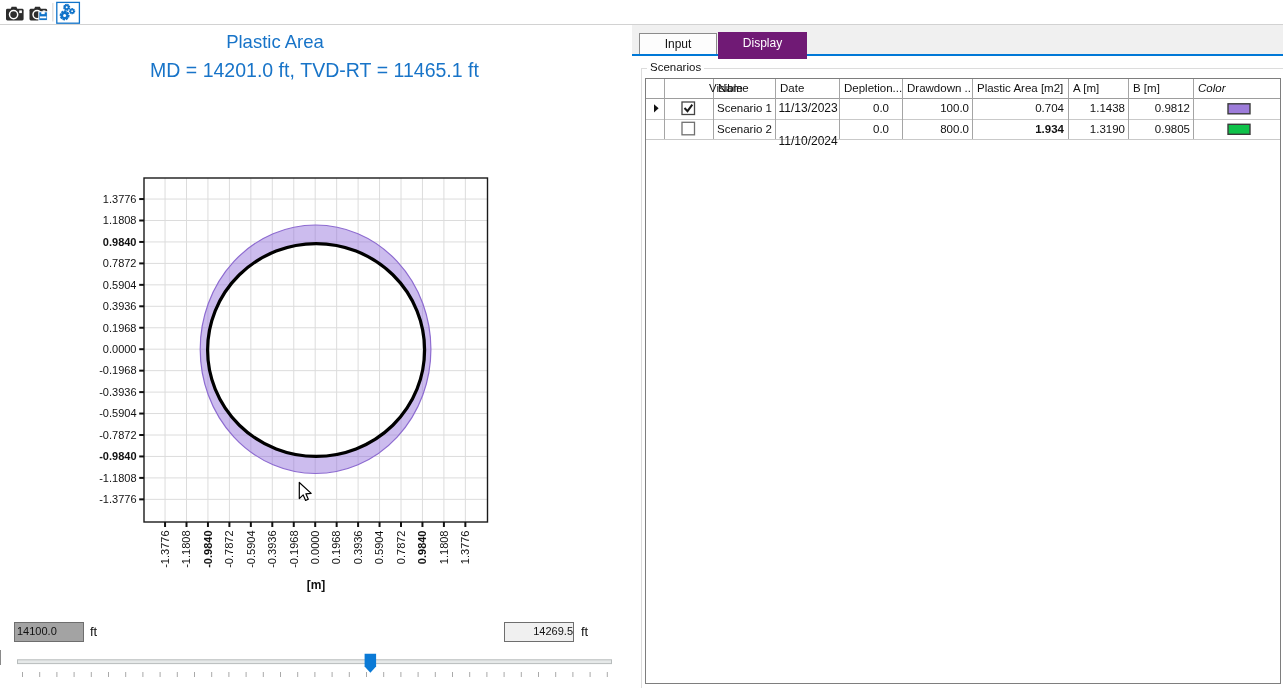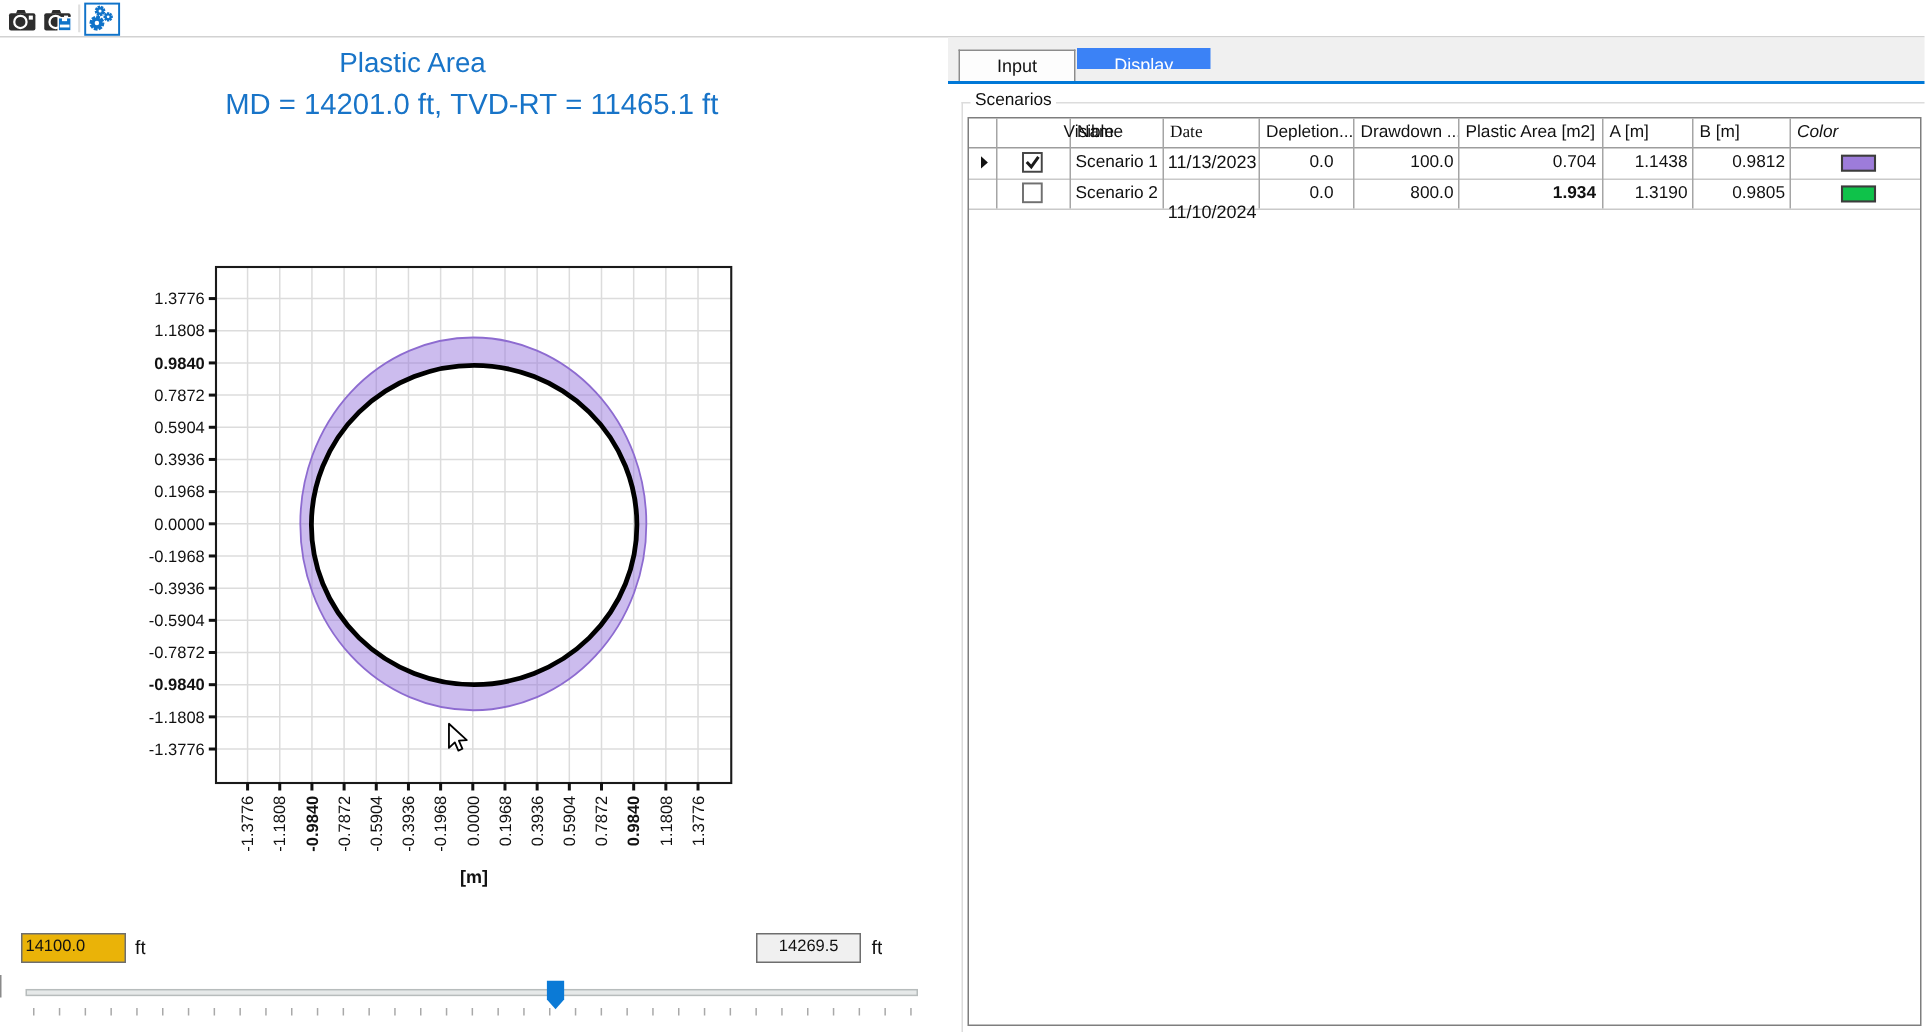--- a/index.html
+++ b/index.html
@@ -51,50 +51,50 @@
     <line x1="71.89" y1="10.99" x2="69.91" y2="9.01" stroke="#1073c9" stroke-width="1.58"></line>
     <line x1="72.1" y1="10.9" x2="72.1" y2="8.1" stroke="#1073c9" stroke-width="1.58"></line>
     <line x1="72.31" y1="10.99" x2="74.29" y2="9.01" stroke="#1073c9" stroke-width="1.58"></line>
     <circle cx="72.1" cy="11.2" r="2.1" fill="#1073c9"></circle>
     <circle cx="72.1" cy="11.2" r="0.9" fill="#fff"></circle>
   </svg>
 
 <div class="abs" style="left:0;top:31px;width:550px;text-align:center;font-size:18.5px;color:#1874c8">Plastic Area</div>
 <div class="abs" style="left:0;top:59px;width:629px;text-align:center;font-size:19.5px;color:#1874c8">MD&nbsp;=&nbsp;14201.0&nbsp;ft,&nbsp;TVD-RT&nbsp;=&nbsp;11465.1&nbsp;ft</div>
 
-<div class="abs" style="left:14px;top:622px;width:70px;height:19.5px;background:#eab308;border:1.6px solid #6e6e6e;font-size:11px;color:#111;line-height:16.5px;padding-left:2px">14100.0</div>
+<div class="abs" style="left:14px;top:622px;width:70px;height:19.5px;background:#a3a3a3;border:1.6px solid #6e6e6e;font-size:11px;color:#111;line-height:16.5px;padding-left:2px">14100.0</div>
 <div class="abs" style="left:90px;top:624px;font-size:13px;color:#111">ft</div>
-<div class="abs" style="left:504px;top:622px;width:70px;height:19.5px;background:#f0f0f0;border:1.6px solid #6e6e6e;font-size:11px;color:#111;line-height:16.5px;text-align:right;padding-right:14px">14269.5</div>
+<div class="abs" style="left:504px;top:622px;width:70px;height:19.5px;background:#f0f0f0;border:1.6px solid #6e6e6e;font-size:11px;color:#111;line-height:16.5px;text-align:right;padding-right:0">14269.5</div>
 <div class="abs" style="left:581px;top:624px;font-size:13px;color:#111">ft</div>
 <div class="abs" style="left:0;top:650px;width:1px;height:15px;background:#8a8a8a"></div>
 
 <div class="abs" style="left:632px;top:25px;width:651px;height:29px;background:#f0f0f0"></div>
 <div class="abs" style="left:632px;top:54px;width:651px;height:2px;background:#0078d7"></div>
 <div class="abs" style="left:639px;top:33px;width:78px;height:21px;background:#fdfdfd;border:1px solid #8c8c8c;border-bottom:none;text-align:center;font-size:12px;color:#111;line-height:20px">Input</div>
-<div class="abs" style="left:718px;top:32px;width:89px;height:14px;background:#3b82f6;text-align:center;font-size:12px;color:#fff;line-height:22px">Display</div>
+<div class="abs" style="left:718px;top:32px;width:89px;height:27px;background:#701a75;text-align:center;font-size:12px;color:#fff;line-height:22px">Display</div>
 
 <div class="abs" style="left:641px;top:68px;width:642px;height:620px;border:1px solid #dcdcdc;border-right:none;border-bottom:none"></div>
 <div class="abs" style="left:647px;top:61px;background:#fff;padding:0 3px;font-size:11.5px;color:#111">Scenarios</div>
 
 <div class="abs" style="left:645px;top:78px;width:636px;height:606px;border:1px solid #7e7e7e;background:#fff"></div>
 <div class="abs" style="left:646px;top:98px;width:634px;height:1px;background:#9d9d9d"></div>
 <div class="abs" style="left:646px;top:118.5px;width:634px;height:1px;background:#c9c9c9"></div>
 <div class="abs" style="left:646px;top:138.5px;width:634px;height:1px;background:#c9c9c9"></div>
 <div class="abs" style="left:664px;top:79px;width:1px;height:59.5px;background:#a5a5a5"></div>
 <div class="abs" style="left:713px;top:79px;width:1px;height:59.5px;background:#a5a5a5"></div>
 <div class="abs" style="left:775px;top:79px;width:1px;height:59.5px;background:#a5a5a5"></div>
 <div class="abs" style="left:839px;top:79px;width:1px;height:59.5px;background:#a5a5a5"></div>
 <div class="abs" style="left:902px;top:79px;width:1px;height:59.5px;background:#a5a5a5"></div>
 <div class="abs" style="left:972px;top:79px;width:1px;height:59.5px;background:#a5a5a5"></div>
 <div class="abs" style="left:1068px;top:79px;width:1px;height:59.5px;background:#a5a5a5"></div>
 <div class="abs" style="left:1128px;top:79px;width:1px;height:59.5px;background:#a5a5a5"></div>
 <div class="abs" style="left:1193px;top:79px;width:1px;height:59.5px;background:#a5a5a5"></div>
 <div class="abs" style="left:665px;top:79px;width:48px;height:19px;line-height:19px;font-size:11.5px;color:#111;padding-left:4px;margin-left:40px;">Visible</div>
 <div class="abs" style="left:714px;top:79px;width:61px;height:19px;line-height:19px;font-size:11.5px;color:#111;padding-left:4px;">Name</div>
-<div class="abs" style="left:776px;top:79px;width:63px;height:19px;line-height:19px;font-size:11.5px;color:#111;padding-left:4px;font-family:Liberation Serif, serif;">Date</div>
+<div class="abs" style="left:776px;top:79px;width:63px;height:19px;line-height:19px;font-size:11.5px;color:#111;padding-left:4px;">Date</div>
 <div class="abs" style="left:840px;top:79px;width:62px;height:19px;line-height:19px;font-size:11.5px;color:#111;padding-left:4px;">Depletion...</div>
 <div class="abs" style="left:903px;top:79px;width:69px;height:19px;line-height:19px;font-size:11.5px;color:#111;padding-left:4px;">Drawdown ...</div>
 <div class="abs" style="left:973px;top:79px;width:95px;height:19px;line-height:19px;font-size:11.5px;color:#111;padding-left:4px;">Plastic Area [m2]</div>
 <div class="abs" style="left:1069px;top:79px;width:59px;height:19px;line-height:19px;font-size:11.5px;color:#111;padding-left:4px;">A [m]</div>
 <div class="abs" style="left:1129px;top:79px;width:64px;height:19px;line-height:19px;font-size:11.5px;color:#111;padding-left:4px;">B [m]</div>
 <div class="abs" style="left:1194px;top:79px;width:87px;height:19px;line-height:19px;font-size:11.5px;color:#111;padding-left:4px;font-style:italic;">Color</div>
 <div class="abs" style="left:714px;top:99px;width:61px;height:19.5px;line-height:19.5px;font-size:11.5px;color:#111;padding-left:3px;">Scenario 1</div>
 <div class="abs" style="left:776px;top:99px;width:63px;height:19.5px;line-height:19.5px;font-size:11.5px;color:#111;font-size:12px;padding-left:2.5px;">11/13/2023</div>
 <div class="abs" style="left:840px;top:99px;width:62px;height:19.5px;line-height:19.5px;font-size:11.5px;color:#111;padding-right:13px;text-align:right;">0.0</div>
 <div class="abs" style="left:903px;top:99px;width:69px;height:19.5px;line-height:19.5px;font-size:11.5px;color:#111;padding-right:3px;text-align:right;">100.0</div>

